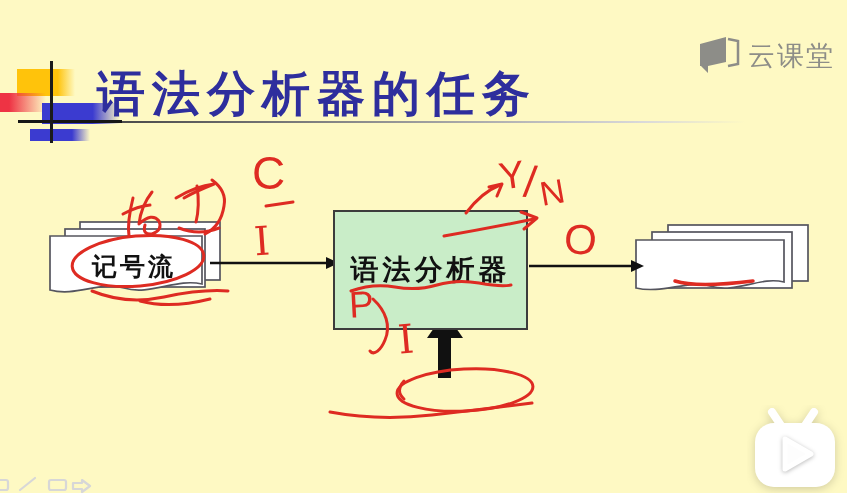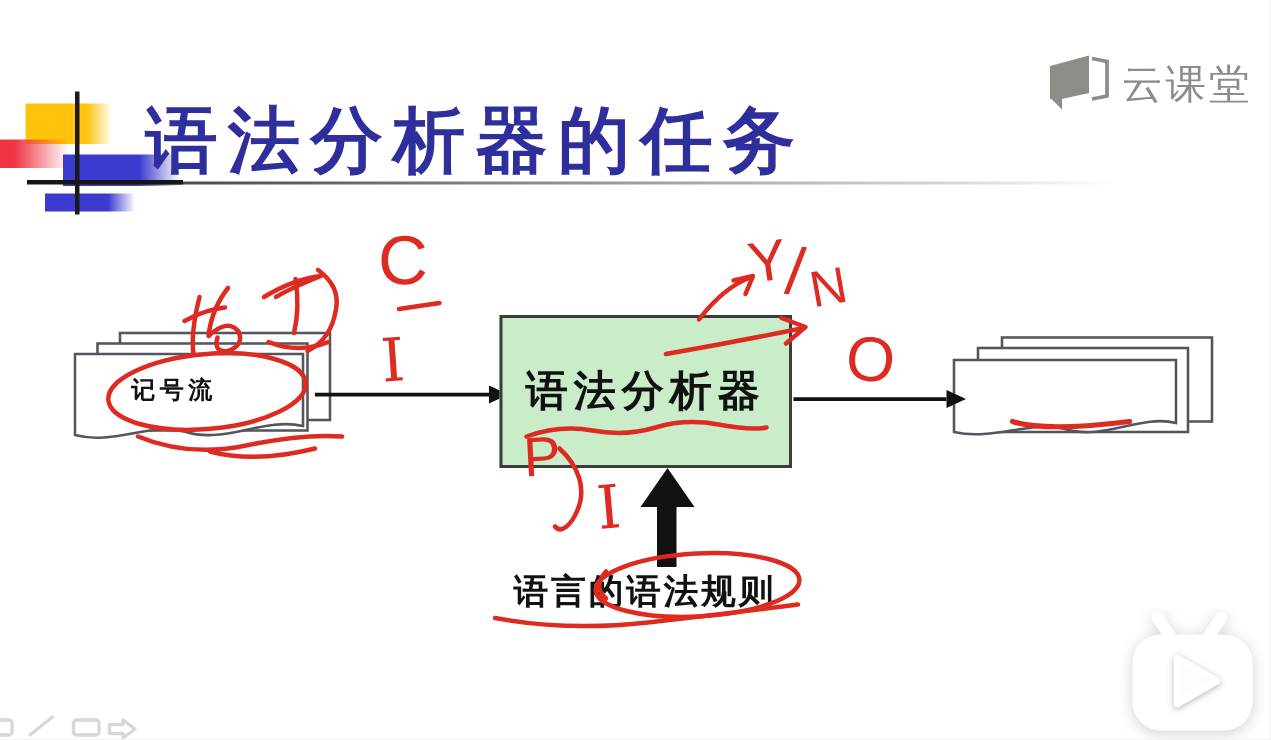--- a/index.html
+++ b/index.html
@@ -1,17 +1,17 @@
 <!DOCTYPE html>
 <html><head>
 <meta charset="utf-8">
 <style>
   html,body{margin:0;padding:0;background:#e9e9e9;}
   .stage{
-    position:relative;width:847px;height:493px;background:#ffffff;
+    position:relative;width:847px;height:493px;background:#fef9c3;
     overflow:hidden;font-family:"Liberation Sans","DejaVu Sans",sans-serif;
   }
   
   .deco-yellow{position:absolute;left:17px;top:69px;width:58px;height:27px;
     background:linear-gradient(to right,#ffc30b 70%,rgba(255,195,11,0));}
   .deco-red{position:absolute;left:0;top:93px;width:46px;height:19px;
     background:linear-gradient(to right,#ee3344 20%,rgba(238,51,68,0));}
   .deco-blue-main{position:absolute;left:42px;top:103px;width:78px;height:21px;
     background:linear-gradient(to right,#3b3bd0 65%,rgba(59,59,208,0));}
   .deco-blue-low{position:absolute;left:30px;top:129px;width:60px;height:12px;
@@ -22,25 +22,25 @@
   .deco-hline-short{position:absolute;left:18px;top:120px;width:104px;height:3px;background:#161616;}
   .slide-title{
     position:absolute;left:97px;top:62px;margin:0;
     font-size:48px;font-weight:bold;letter-spacing:7px;color:#2e2e9d;white-space:nowrap;
   }
   
   .watermark{position:absolute;left:698px;top:36px;display:flex;align-items:flex-end;gap:8px;}
   .wm-text{font-size:27px;color:#8d8d88;letter-spacing:2px;font-weight:500;}
   
   .dlabel{position:absolute;color:#111;font-weight:bold;text-align:center;white-space:nowrap;}
-  .lbl-input{left:66px;top:250px;width:100px;font-size:16px;letter-spacing:3px;}
+  .lbl-input{left:84px;top:250px;width:100px;font-size:25px;letter-spacing:3px;}
   .lbl-output{left:662px;top:250px;width:100px;font-size:24px;letter-spacing:3px;}
   .lbl-rules{left:330px;top:379px;width:200px;font-size:23px;letter-spacing:2px;}
   .parser-box{
-    position:absolute;left:333px;top:210px;width:195px;height:102px;
+    position:absolute;left:333px;top:210px;width:195px;height:120px;
     background:#c9edc8;border:2px solid #3c3c3c;box-sizing:border-box;
     display:flex;align-items:center;justify-content:center;
   }
   .parser-box span{font-size:28px;font-weight:bold;color:#111;letter-spacing:4px;white-space:nowrap;}
   
   .layer{position:absolute;left:0;top:0;width:847px;height:493px;pointer-events:none;}.z2{z-index:2}.z3{z-index:3}.z4{z-index:4}
   
   .pen{position:absolute;color:#de2b22;line-height:1;z-index:5;}
   .pen-c{left:252px;top:150px;font-size:46px;}
   .pen-i1{left:254px;top:221px;font-size:40px;font-family:"DejaVu Serif",serif;transform:rotate(-4deg);}
@@ -94,21 +94,20 @@
       <polygon points="631,260 644,266 631,272" stroke="none"></polygon>
       <rect x="438" y="336" width="13" height="42" stroke="none"></rect>
       <polygon points="445,312 427,338 463,338" stroke="none"></polygon>
     </g>
   </svg>
 
   <div class="parser-box z3">
     <span>语法分析器</span>
   </div>
   <div class="dlabel lbl-input z3">记号流</div>
-  <div class="dlabel lbl-rules z3">语言的语法规则</div>
 
   <svg class="layer z4" viewBox="0 0 847 493" fill="none" stroke="#de2b22" stroke-width="3" stroke-linecap="round" stroke-linejoin="round">
 
     <g>
       <path d="M133 198 Q127 222 129 236"></path>
       <path d="M123 214 Q138 206 150 205"></path>
       <path d="M152 192 Q141 206 139 224 Q152 212 159 221 Q163 230 152 234 Q142 235 145 225"></path>
       <path d="M176 198 Q196 186 214 184 Q194 192 184 198"></path>
       <path d="M197 186 Q200 206 196 222"></path>
       <path d="M179 228 Q199 236 219 228"></path>

